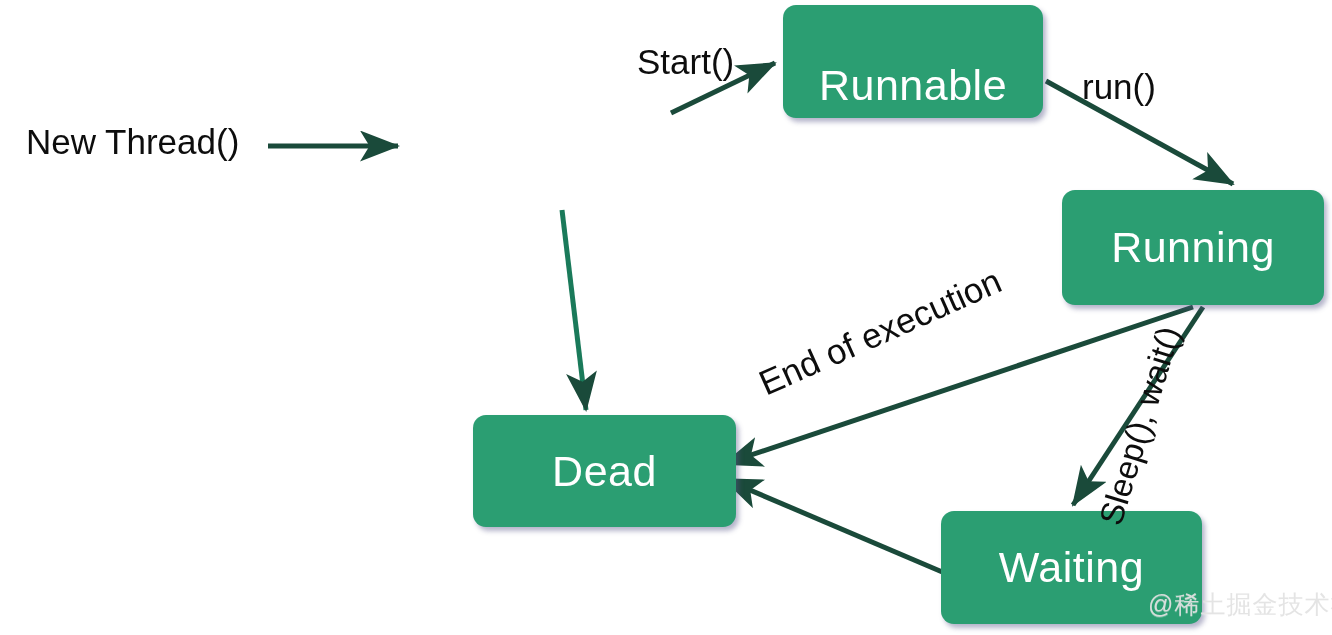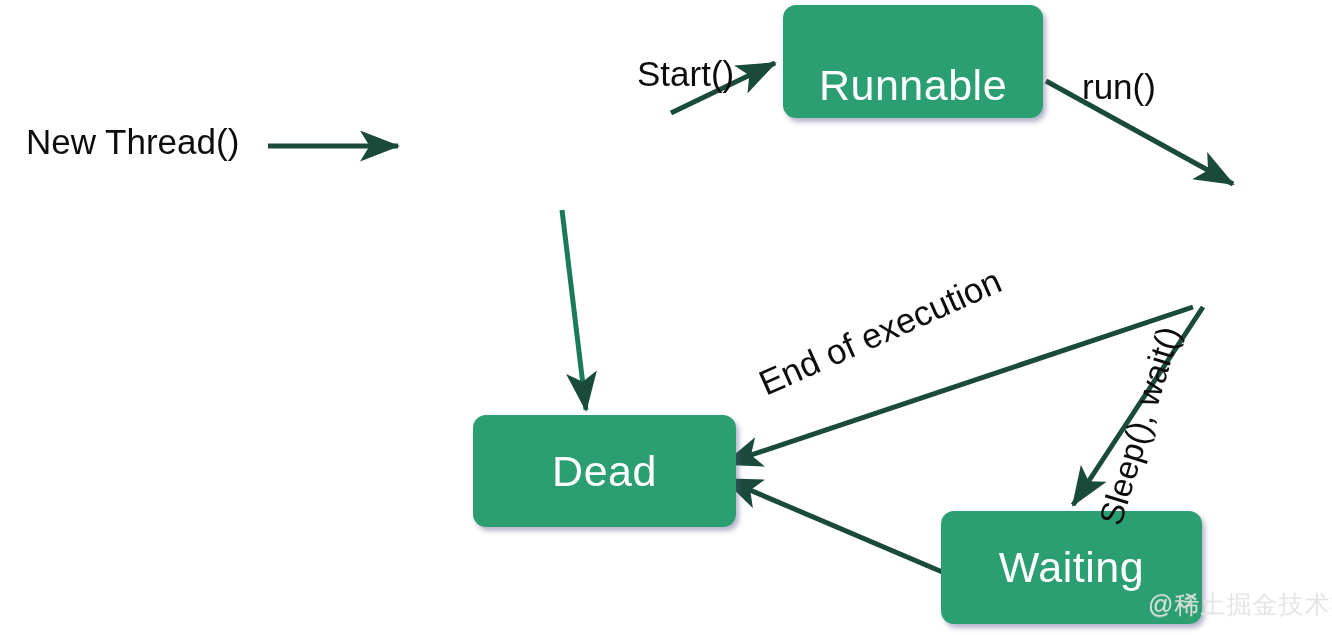--- a/index.html
+++ b/index.html
@@ -69,21 +69,21 @@
   #box-waiting  { left: 941px;  top: 511px; width: 261px; height: 113px; }
 
   #box-new      .state-label { font-size: 43px; }
   #box-runnable .state-label { font-size: 43px; margin-top: 48px; }
   #box-running  .state-label { font-size: 43px; }
   #box-dead     .state-label { font-size: 43px; }
   #box-waiting  .state-label { font-size: 43px; }
 
   
   #label-new-thread  { left: 26px;   top: 122px; font-size: 35px; }
-  #label-start       { left: 637px;  top: 42px;  font-size: 35px; margin-top: 12px; }
+  #label-start       { left: 637px;  top: 42px;  font-size: 35px; }
   #label-run         { left: 1082px; top: 67px;  font-size: 35px; }
   #label-end-of-exec {
     left: 761px; top: 365px; font-size: 35px;
     transform: rotate(-24deg);
     transform-origin: left center;
   }
   #label-sleep-wait  {
     left: 1110px; top: 505px; font-size: 33px;
     transform: rotate(-73deg);
     transform-origin: left center;
@@ -129,20 +129,23 @@
     <g>
       <line x1="947" y1="574" x2="724" y2="479" stroke="#1a4a3a" stroke-width="5" marker-end="url(#arrowhead)"></line>
     </g>
   </svg>
 
 
   <div class="state-box" id="box-runnable">
     <span class="state-label">Runnable</span>
   </div>
 
+  <div class="state-box" id="box-running">
+    <span class="state-label">Running</span>
+  </div>
 
   <div class="state-box" id="box-dead">
     <span class="state-label">Dead</span>
   </div>
 
   <div class="state-box" id="box-waiting">
     <span class="state-label">Waiting</span>
   </div>
 
   <div class="edge-label" id="label-new-thread">New Thread()</div>

